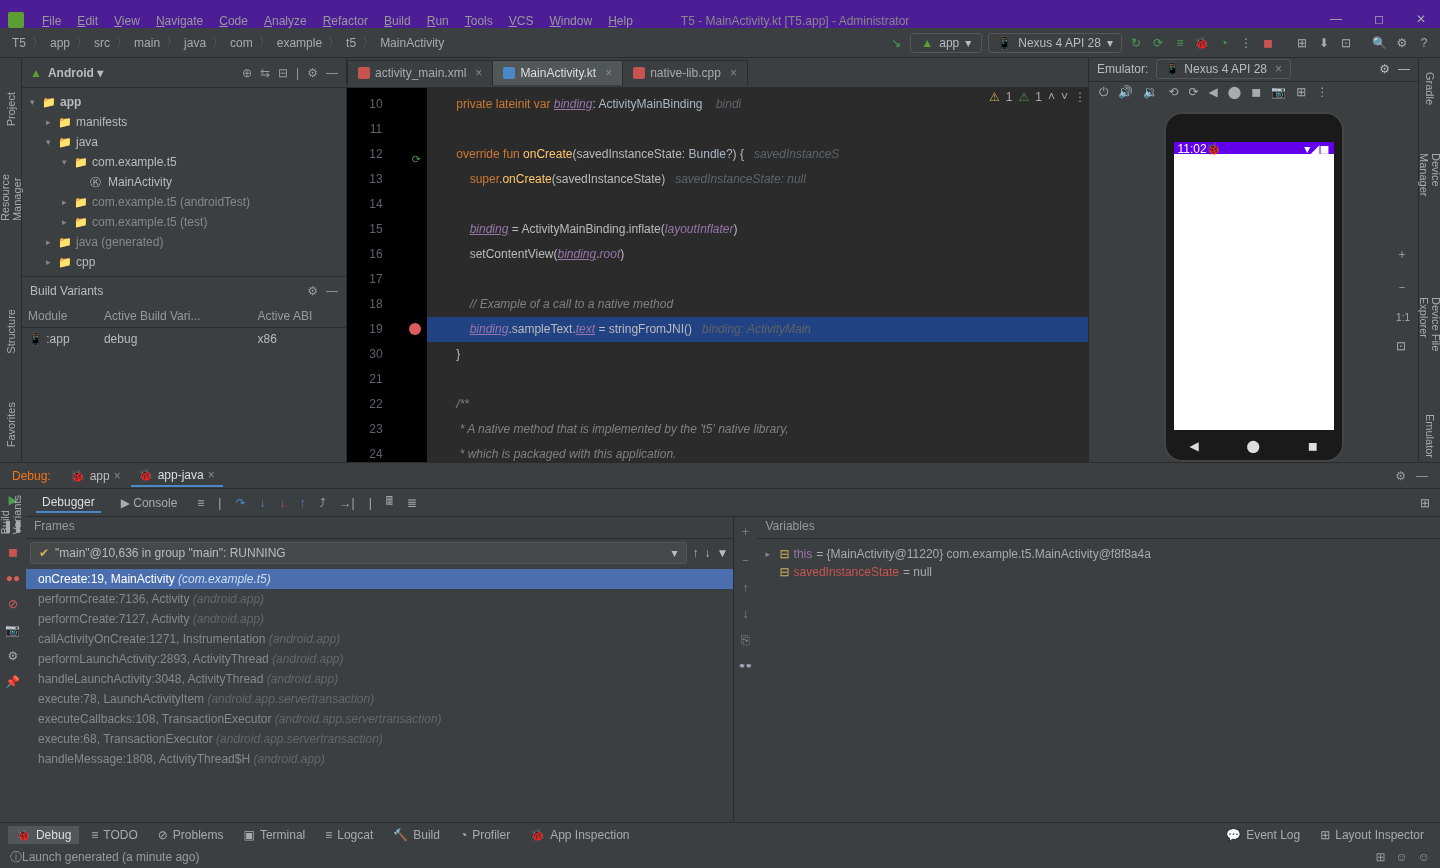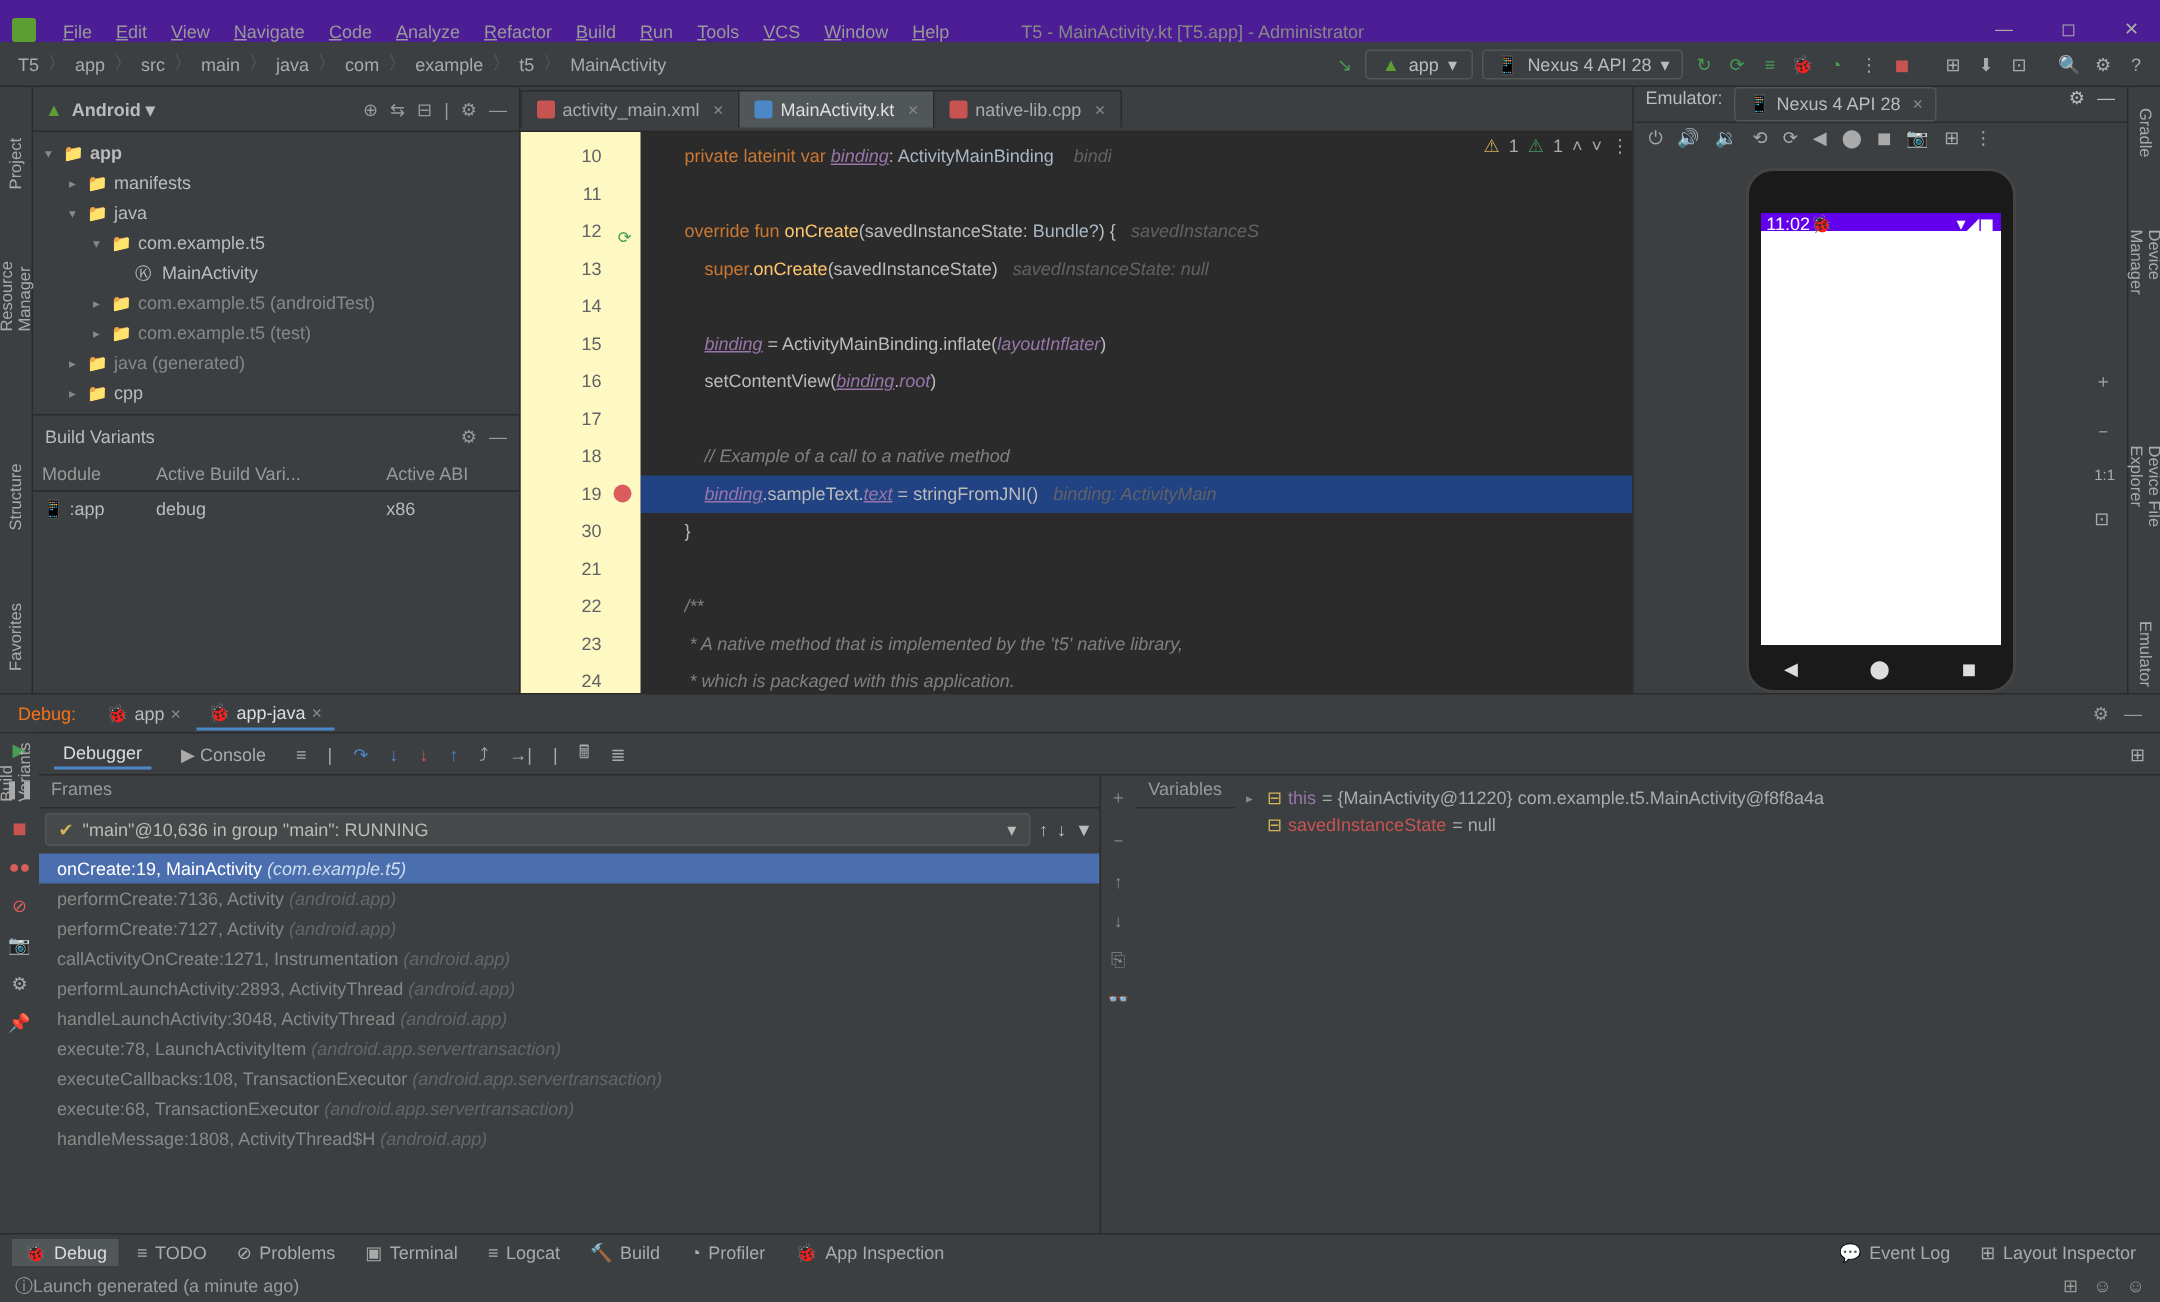--- a/index.html
+++ b/index.html
@@ -42,37 +42,37 @@
 .bv-table{width:100%;border-collapse:collapse}
 .bv-table th{text-align:left;padding:4px 6px;color:#999;font-weight:normal;border-bottom:1px solid #2b2b2b;background:#3c3f41}
 .bv-table td{padding:4px 6px;color:#bbb}
 .center-col{flex:1;display:flex;flex-direction:column;min-width:0}
 .editor-tabs{height:30px;background:#3c3f41;display:flex;align-items:center;border-bottom:1px solid #2b2b2b}
 .ed-tab{padding:5px 10px;border:1px solid #2b2b2b;border-bottom:none;background:#3c3f41;color:#aaa;display:flex;align-items:center;gap:5px;cursor:pointer;margin-right:-1px}
 .ed-tab.active{background:#515658;color:#ddd}
 .ed-tab .close{color:#888;margin-left:4px}
 .ed-tab .ficon{width:12px;height:12px;border-radius:2px}
 .editor{flex:1;display:flex;background:#2b2b2b;font-family:"JetBrains Mono",Consolas,monospace;font-size:13px;min-height:0;overflow:hidden}
-.gutter{width:80px;background:#fef9c3;color:#606366;text-align:right;padding:4px 26px 4px 4px;line-height:25px;position:relative}
+.gutter{width:80px;background:#000000;color:#606366;text-align:center;padding:4px 26px 4px 4px;line-height:25px;position:relative}
 .gutter .gline{position:relative;height:25px}
 .gutter .bp{position:absolute;right:-20px;top:6px;width:12px;height:12px;background:#db5c5c;border-radius:50%}
 .gutter .mark{position:absolute;right:-20px;top:5px;color:#499c54;font-size:11px}
 .code{flex:1;padding:4px 0;line-height:25px;white-space:pre;overflow:hidden}
 .code .line{padding-left:16px;height:25px}
 .code .line.hl{background:#214283}
 .kw{color:#cc7832}
 .fn{color:#ffc66d}
 .com{color:#808080;font-style:italic}
 .field{color:#9876aa;font-style:italic;text-decoration:underline}
 .type{color:#a9b7c6}
 .hint{color:#606366;font-style:italic}
 .warn-bar{position:absolute;right:2px;top:2px;display:flex;gap:6px;color:#aaa;font-size:11px;align-items:center}
 .warn-bar .warn-icon{color:#d4b35a}
 .emulator-panel{width:330px;background:#3c3f41;border-left:1px solid #2b2b2b;display:flex;flex-direction:column}
-.emu-header{height:30px;display:flex;padding:0 8px;border-bottom:1px solid #2b2b2b;gap:8px}
+.emu-header{height:30px;display:flex;align-items:center;padding:0 8px;border-bottom:1px solid #2b2b2b;gap:8px}
 .emu-tab{border:1px solid #555;border-radius:3px;padding:2px 8px;display:flex;align-items:center;gap:4px}
 .emu-tab .close{margin-left:4px;color:#888}
 .emu-toolbar{height:26px;display:flex;align-items:center;gap:10px;padding:0 10px;color:#aaa}
 .emu-toolbar span{cursor:pointer}
 .emu-body{flex:1;display:flex;align-items:flex-start;justify-content:center;padding-top:10px;position:relative}
 .phone{width:180px;height:350px;background:#1a1a1a;border-radius:18px;border:2px solid #444;padding:28px 8px 30px 8px;position:relative}
 .phone .screen{width:100%;height:100%;background:#fff;position:relative}
 .phone .screen .status{height:12px;background:#6200ee;color:#fff;font-size:7px;display:flex;align-items:flex-start;padding:0 4px}
 .phone .screen .status .r{margin-left:auto}
 .phone .nav-bar{position:absolute;bottom:6px;left:0;right:0;height:16px;display:flex;justify-content:space-around;align-items:center;color:#ddd;font-size:10px}
@@ -472,21 +472,21 @@
         <div class="vars-panel">
           <div style="display:flex;flex:1">
             <div class="vars-tb">
               <span>＋</span>
               <span>－</span>
               <span>↑</span>
               <span>↓</span>
               <span>⎘</span>
               <span>👓</span>
             </div>
-            <div style="flex:1;display:flex;flex-direction:row">
+            <div style="flex:1;display:flex;flex-direction:column">
               <div class="vars-header">Variables</div>
               <div class="vars-list" id="vars">
                   <div class="var-row">
                     <span class="arrow">▸</span>
                     <span style="color:#d4b35a">⊟</span> 
                     <span class="var-name">this</span>
                     <span class="var-val"> = {MainActivity@11220} com.example.t5.MainActivity@f8f8a4a</span>
                   </div>
                   <div class="var-row">
                     <span class="arrow"></span>

